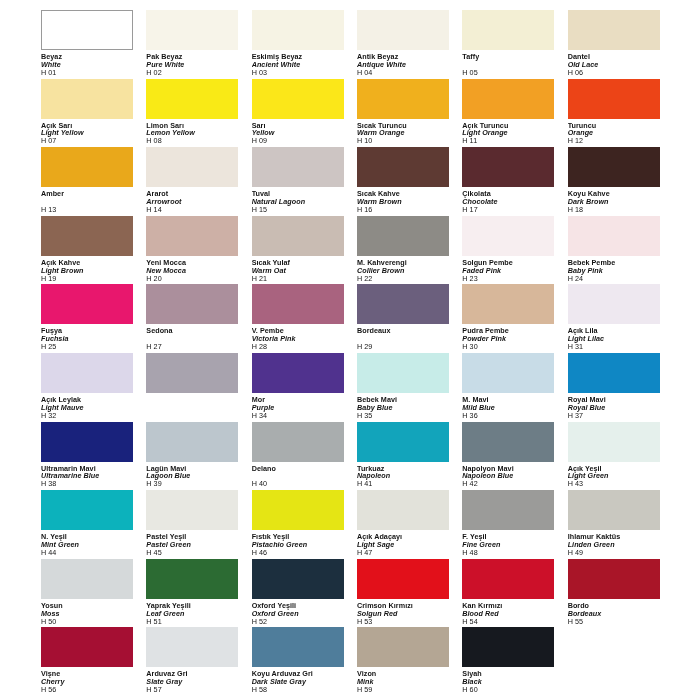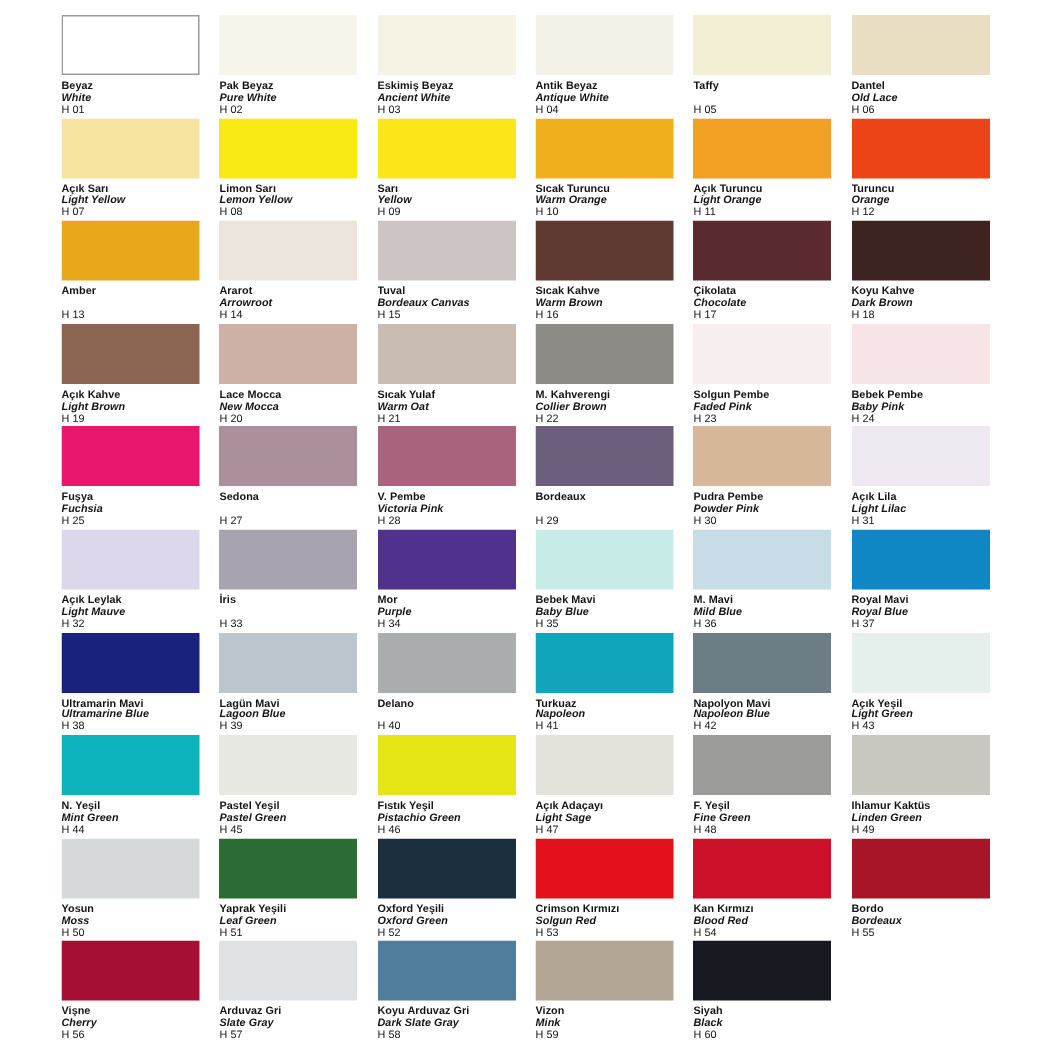--- a/index.html
+++ b/index.html
@@ -190,21 +190,21 @@
         <div class="labels">
           <div class="name-tr">Ararot</div>
           <div class="name-en">Arrowroot</div>
           <div class="code">H 14</div>
         </div>
       </div>
       <div class="cell">
         <div class="swatch" style="background: rgb(205, 197, 195);"></div>
         <div class="labels">
           <div class="name-tr">Tuval</div>
-          <div class="name-en">Bordeaux Canvas</div>
+          <div class="name-en">Natural Lagoon</div>
           <div class="code">H 15</div>
         </div>
       </div>
       <div class="cell">
         <div class="swatch" style="background: rgb(94, 58, 51);"></div>
         <div class="labels">
           <div class="name-tr">Sıcak Kahve</div>
           <div class="name-en">Warm Brown</div>
           <div class="code">H 16</div>
         </div>
@@ -229,21 +229,21 @@
         <div class="swatch" style="background: rgb(139, 101, 82);"></div>
         <div class="labels">
           <div class="name-tr">Açık Kahve</div>
           <div class="name-en">Light Brown</div>
           <div class="code">H 19</div>
         </div>
       </div>
       <div class="cell">
         <div class="swatch" style="background: rgb(205, 176, 166);"></div>
         <div class="labels">
-          <div class="name-tr">Lace Mocca</div>
+          <div class="name-tr">Yeni Mocca</div>
           <div class="name-en">New Mocca</div>
           <div class="code">H 20</div>
         </div>
       </div>
       <div class="cell">
         <div class="swatch" style="background: rgb(201, 188, 179);"></div>
         <div class="labels">
           <div class="name-tr">Sıcak Yulaf</div>
           <div class="name-en">Warm Oat</div>
           <div class="code">H 21</div>
@@ -324,25 +324,20 @@
       <div class="cell">
         <div class="swatch" style="background: rgb(220, 215, 234);"></div>
         <div class="labels">
           <div class="name-tr">Açık Leylak</div>
           <div class="name-en">Light Mauve</div>
           <div class="code">H 32</div>
         </div>
       </div>
       <div class="cell">
         <div class="swatch" style="background: rgb(168, 163, 174);"></div>
-        <div class="labels">
-          <div class="name-tr">İris</div>
-          <div class="name-en"></div>
-          <div class="code">H 33</div>
-        </div>
       </div>
       <div class="cell">
         <div class="swatch" style="background: rgb(80, 50, 142);"></div>
         <div class="labels">
           <div class="name-tr">Mor</div>
           <div class="name-en">Purple</div>
           <div class="code">H 34</div>
         </div>
       </div>
       <div class="cell">

